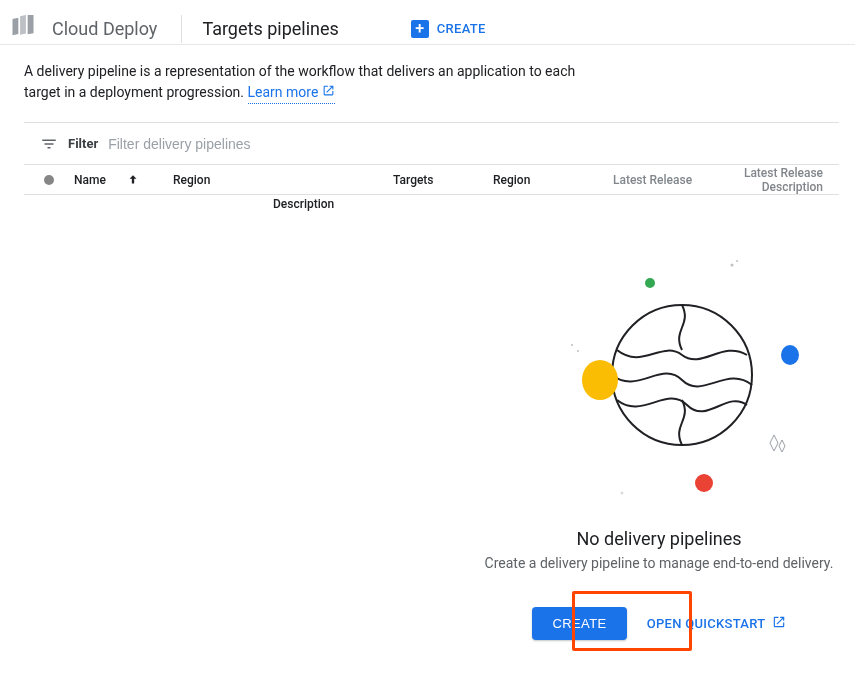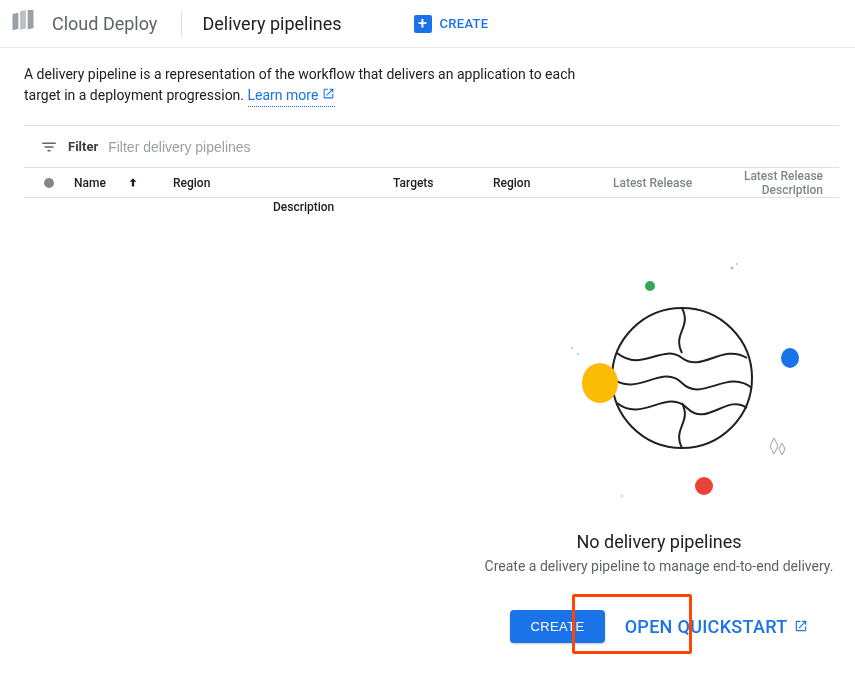--- a/index.html
+++ b/index.html
@@ -6,23 +6,24 @@
     body {
       font-family: Roboto, "Helvetica Neue", Arial, sans-serif;
       font-size: 13px;
       color: #202124;
       background: #fff;
       width: 855px;
     }
     .header {
       display: flex;
       align-items: center;
-      height: 48px;
+      height: 32px;
       padding: 0 8px;
       border-bottom: 1px solid #e8e8e8;
+      margin-top: 13px;
     }
     .product-icon {
       width: 30px; height: 30px;
       margin-right: 14px;
       display: flex; align-items: center; justify-content: center;
     }
     .product-title {
       font-size: 18px;
       color: #5f6368;
       font-weight: 400;
@@ -170,21 +171,21 @@
       font-weight: 500;
       border: none;
       border-radius: 4px;
       padding: 9px 20px;
       letter-spacing: .4px;
       cursor: pointer;
       box-shadow: 0 1px 2px rgba(60,64,67,.3);
     }
     .btn-link {
       color: #1a73e8;
-      font-size: 18px;
+      font-size: 13px;
       font-weight: 500;
       letter-spacing: .3px;
       display: inline-flex;
       align-items: center;
       gap: 6px;
       cursor: pointer;
     }
     .highlight-box {
       position: absolute;
       border: 3px solid #ff4500;
@@ -204,21 +205,21 @@
     <svg width="28" height="28" viewBox="0 0 24 24">
       <g fill="#9aa0a6">
         <rect x="3" y="4" width="5" height="14" transform="skewY(-12)"></rect>
         <rect x="9.5" y="3" width="5" height="16" transform="skewY(-12)" fill="#bdc1c6"></rect>
         <rect x="16" y="2" width="5" height="18" transform="skewY(-12)"></rect>
       </g>
     </svg>
   </span>
   <span class="product-title">Cloud Deploy</span>
   <span class="divider-v"></span>
-  <span class="page-title">Delivery pipelines</span>
+  <span class="page-title">Targets pipelines</span>
   <div class="create-top">
     <span class="create-top-icon">+</span>
     <span>CREATE</span>
   </div>
 </div>
 
 <div class="content">
   <p class="intro">
     <span>A delivery pipeline is a representation of the workflow that delivers an application to each target in a deployment progression. </span>
     <a class="learn-more">

